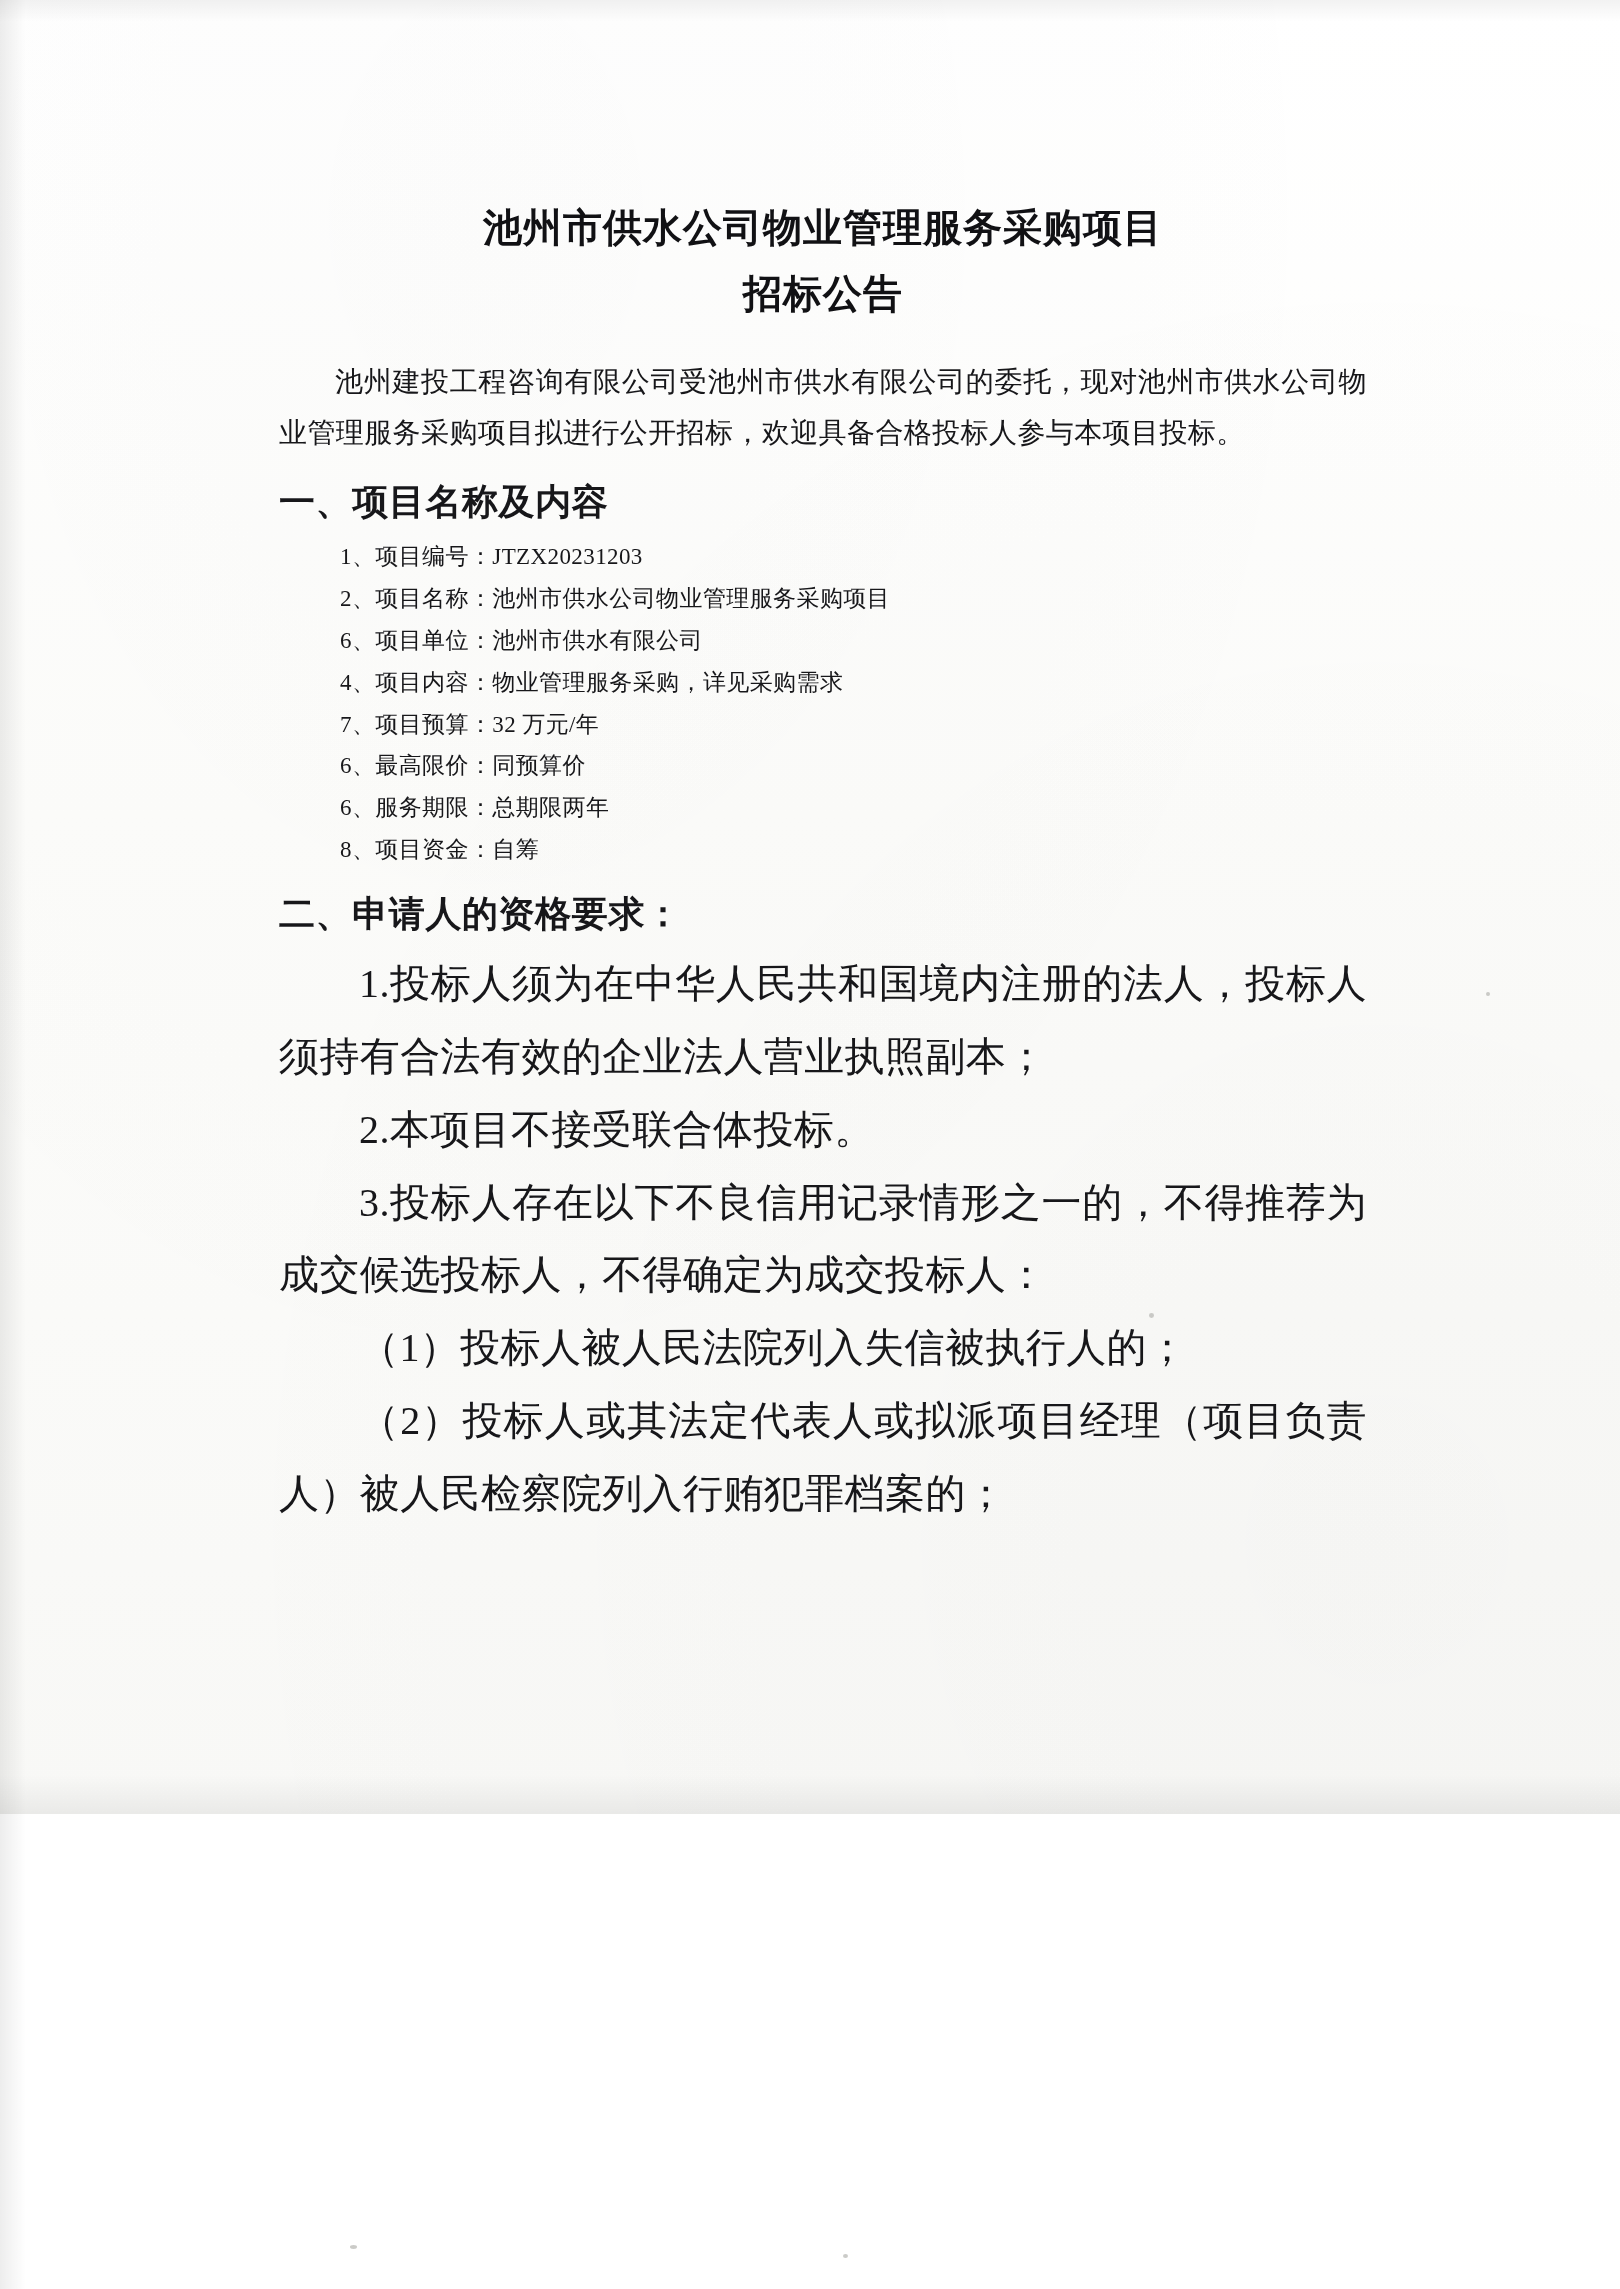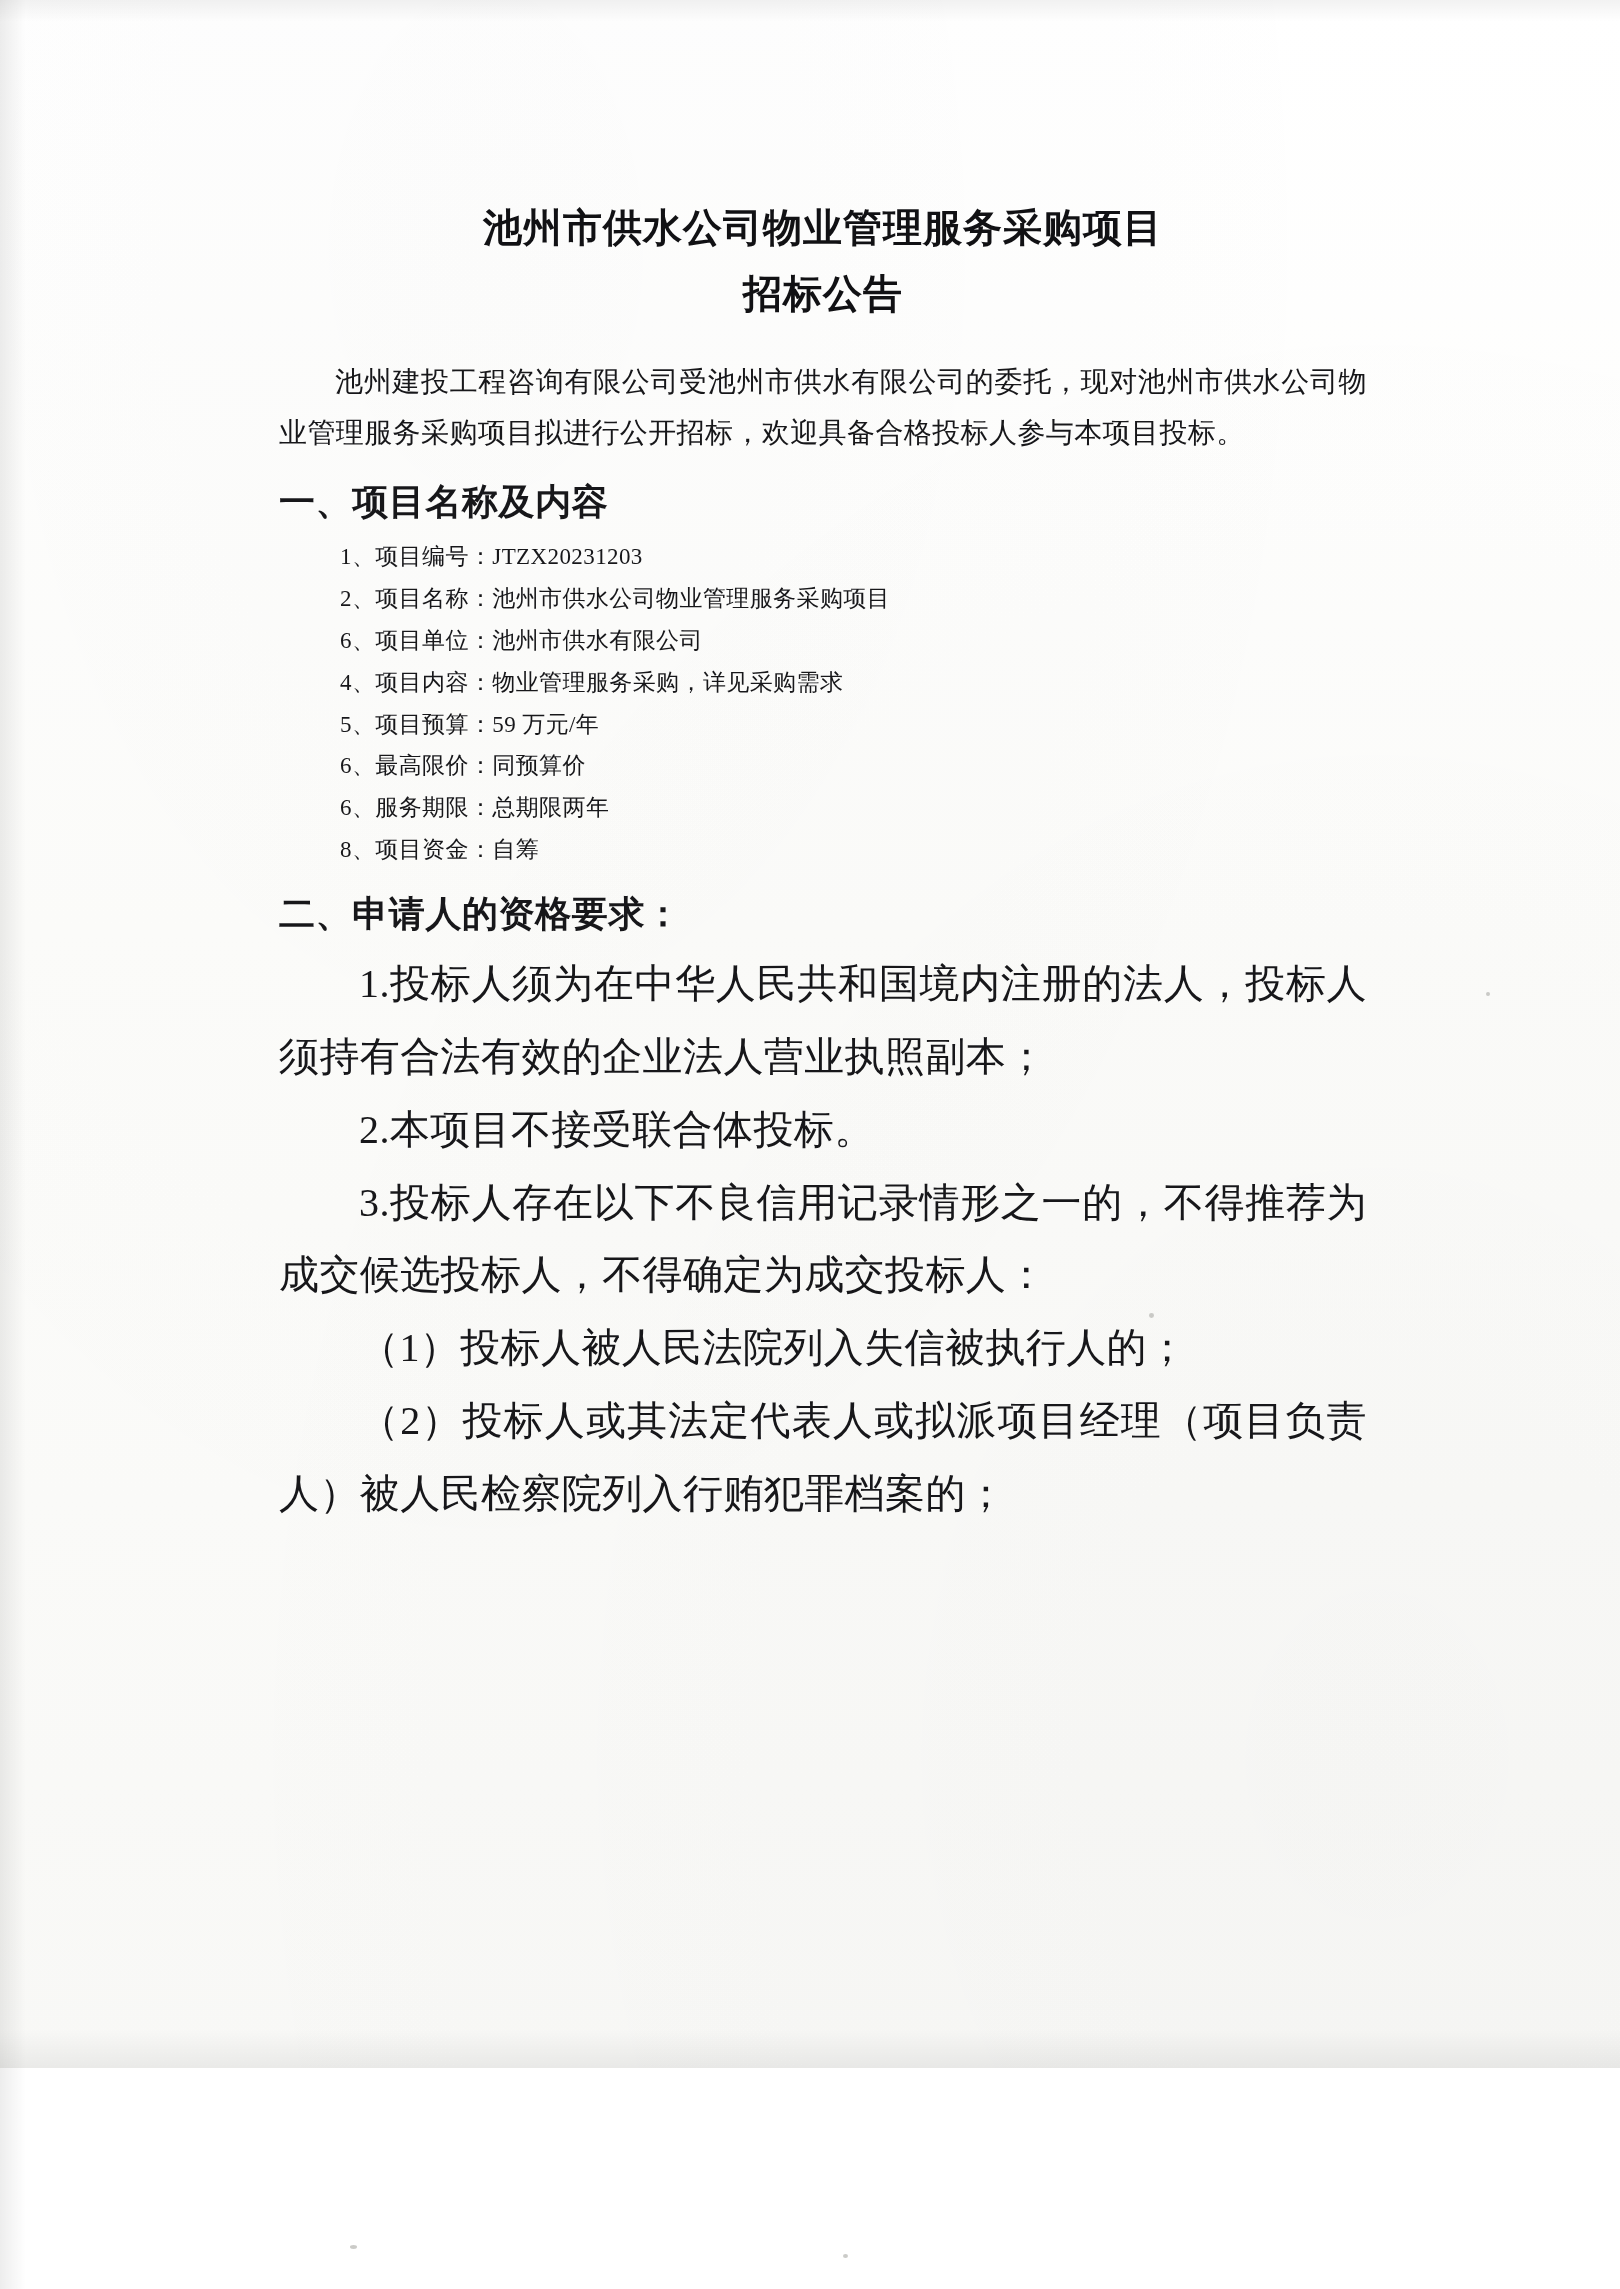--- a/index.html
+++ b/index.html
@@ -13,21 +13,21 @@
     font-family: "Liberation Serif", "DejaVu Serif", serif;
     color: #17171a;
     position: relative;
     overflow: hidden;
   }
   .page {
     position: absolute;
     left: 0;
     top: 0;
     width: 1620px;
-    height: 2068px;
+    height: 1814px;
     background: #fdfdfb;
   }
   .paper-tint {
     position: absolute;
     inset: 0;
     background:
       radial-gradient(ellipse at 30% 12%, rgba(0,0,0,0.012), rgba(0,0,0,0) 60%),
       radial-gradient(ellipse at 85% 85%, rgba(0,0,0,0.015), rgba(0,0,0,0) 65%),
       linear-gradient(180deg, #ffffff 0%, #fcfcfa 45%, #f8f8f6 100%);
     pointer-events: none;
@@ -137,21 +137,21 @@
     <h2 class="title-sub">招标公告</h2>
 
     <p class="para">池州建投工程咨询有限公司受池州市供水有限公司的委托，现对池州市供水公司物业管理服务采购项目拟进行公开招标，欢迎具备合格投标人参与本项目投标。</p>
 
     <h3 class="section-head">一、项目名称及内容</h3>
 
     <p class="item">1、项目编号：JTZX20231203</p>
     <p class="item">2、项目名称：池州市供水公司物业管理服务采购项目</p>
     <p class="item">6、项目单位：池州市供水有限公司</p>
     <p class="item">4、项目内容：物业管理服务采购，详见采购需求</p>
-    <p class="item">5、项目预算：59 万元/年</p>
+    <p class="item">7、项目预算：32 万元/年</p>
     <p class="item">6、最高限价：同预算价</p>
     <p class="item">6、服务期限：总期限两年</p>
     <p class="item">8、项目资金：自筹</p>
 
     <h3 class="section-head">二、申请人的资格要求：</h3>
 
     <p class="body-block">1.投标人须为在中华人民共和国境内注册的法人，投标人须持有合法有效的企业法人营业执照副本；</p>
     <p class="body-block">2.本项目不接受联合体投标。</p>
     <p class="body-block">3.投标人存在以下不良信用记录情形之一的，不得推荐为成交候选投标人，不得确定为成交投标人：</p>
     <p class="body-block">（1）投标人被人民法院列入失信被执行人的；</p>

